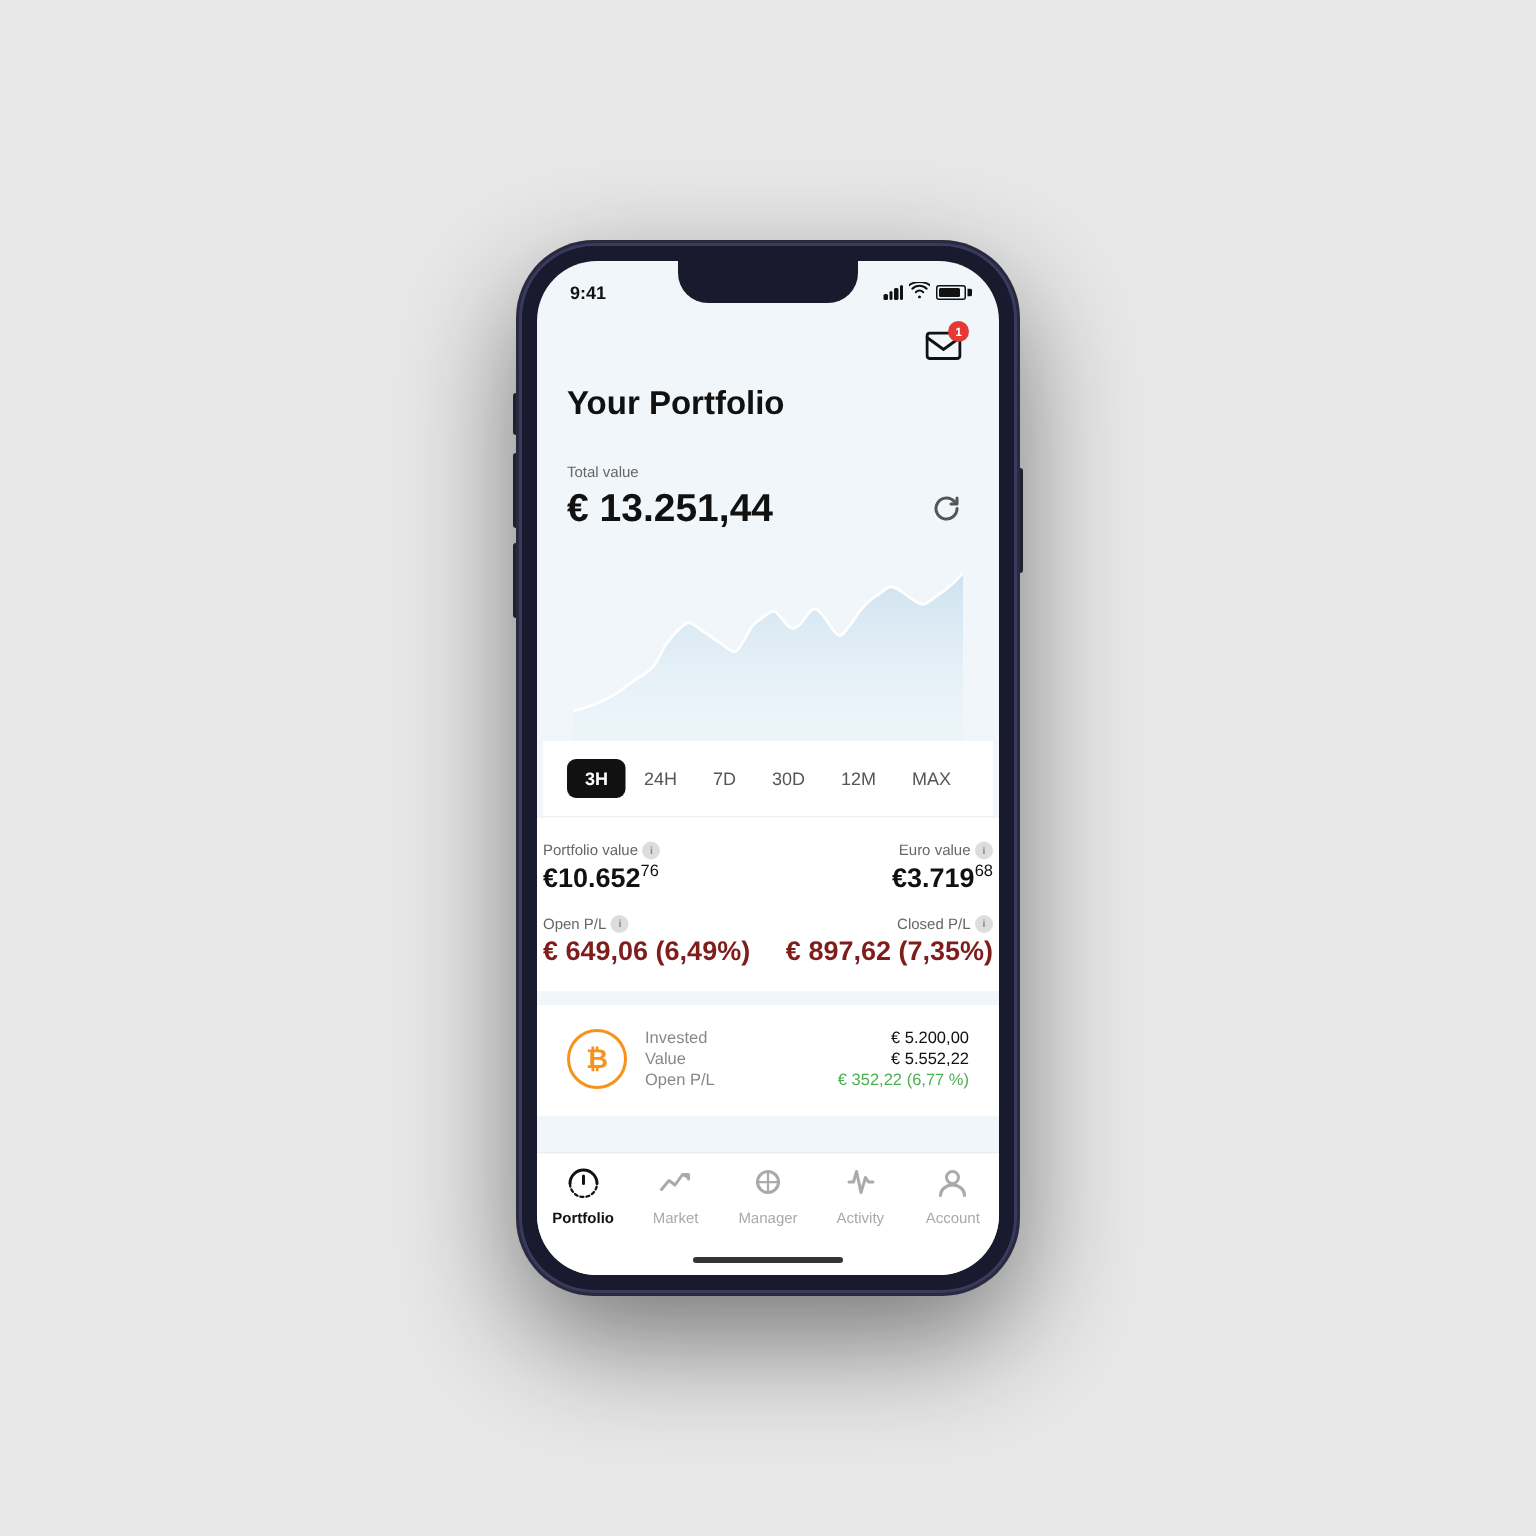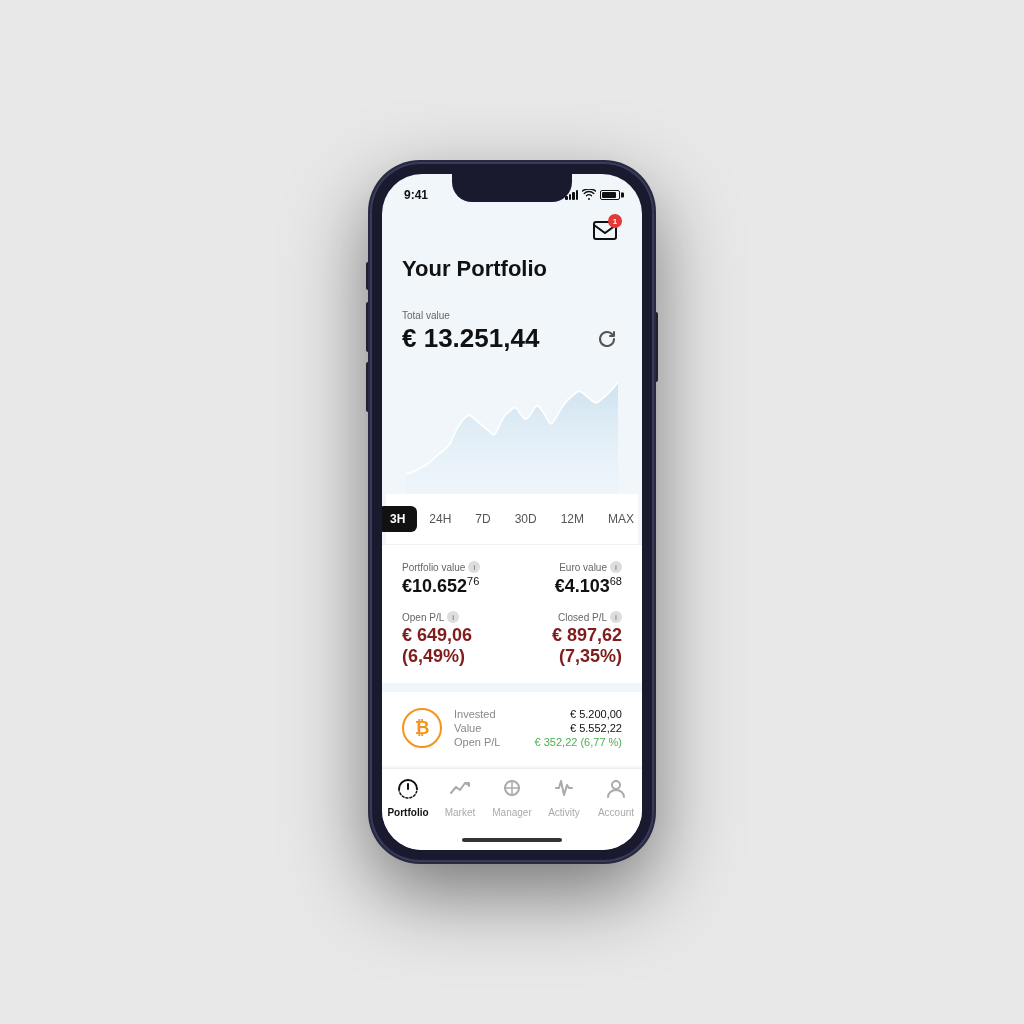--- a/index.html
+++ b/index.html
@@ -7,21 +7,21 @@
       background: #e8e8e8;
       display: flex;
       justify-content: center;
       align-items: center;
       min-height: 100vh;
       font-family: -apple-system, BlinkMacSystemFont, 'Segoe UI', sans-serif;
     }
 
     .phone-wrapper {
       position: relative;
-      width: 284px;
+      width: 332px;
       height: 700px;
     }
 
     .phone-frame {
       position: absolute;
       inset: 0;
       background: #1a1a2e;
       border-radius: 50px;
       box-shadow:
         0 0 0 2px #2a2a3e,
@@ -248,21 +248,21 @@
     .time-btn.active {
       background: #111;
       color: white;
       border-radius: 6px;
       font-weight: 600;
     }
 
     
     .stats-section {
       background: white;
-      padding: 16px 20px;
+      padding: 16px 4px;
       border-top: 1px solid #f0f0f0;
     }
 
     .stats-row {
       display: flex;
       justify-content: space-between;
       margin-bottom: 14px;
     }
     .stats-row:last-child { margin-bottom: 0; }
 
@@ -581,21 +581,21 @@
               <div class="stat-value">
                 <span>€10.652</span><sup>76</sup>
               </div>
             </div>
             <div class="stat-item">
               <div class="stat-label">
                 <span>Euro value</span>
                 <span class="info-dot">i</span>
               </div>
               <div class="stat-value">
-                <span>€4.103</span><sup>68</sup>
+                <span>€3.719</span><sup>68</sup>
               </div>
             </div>
           </div>
 
           <div class="stats-row">
             <div class="stat-item">
               <div class="stat-label">
                 <span>Open P/L</span>
                 <span class="info-dot">i</span>
               </div>

